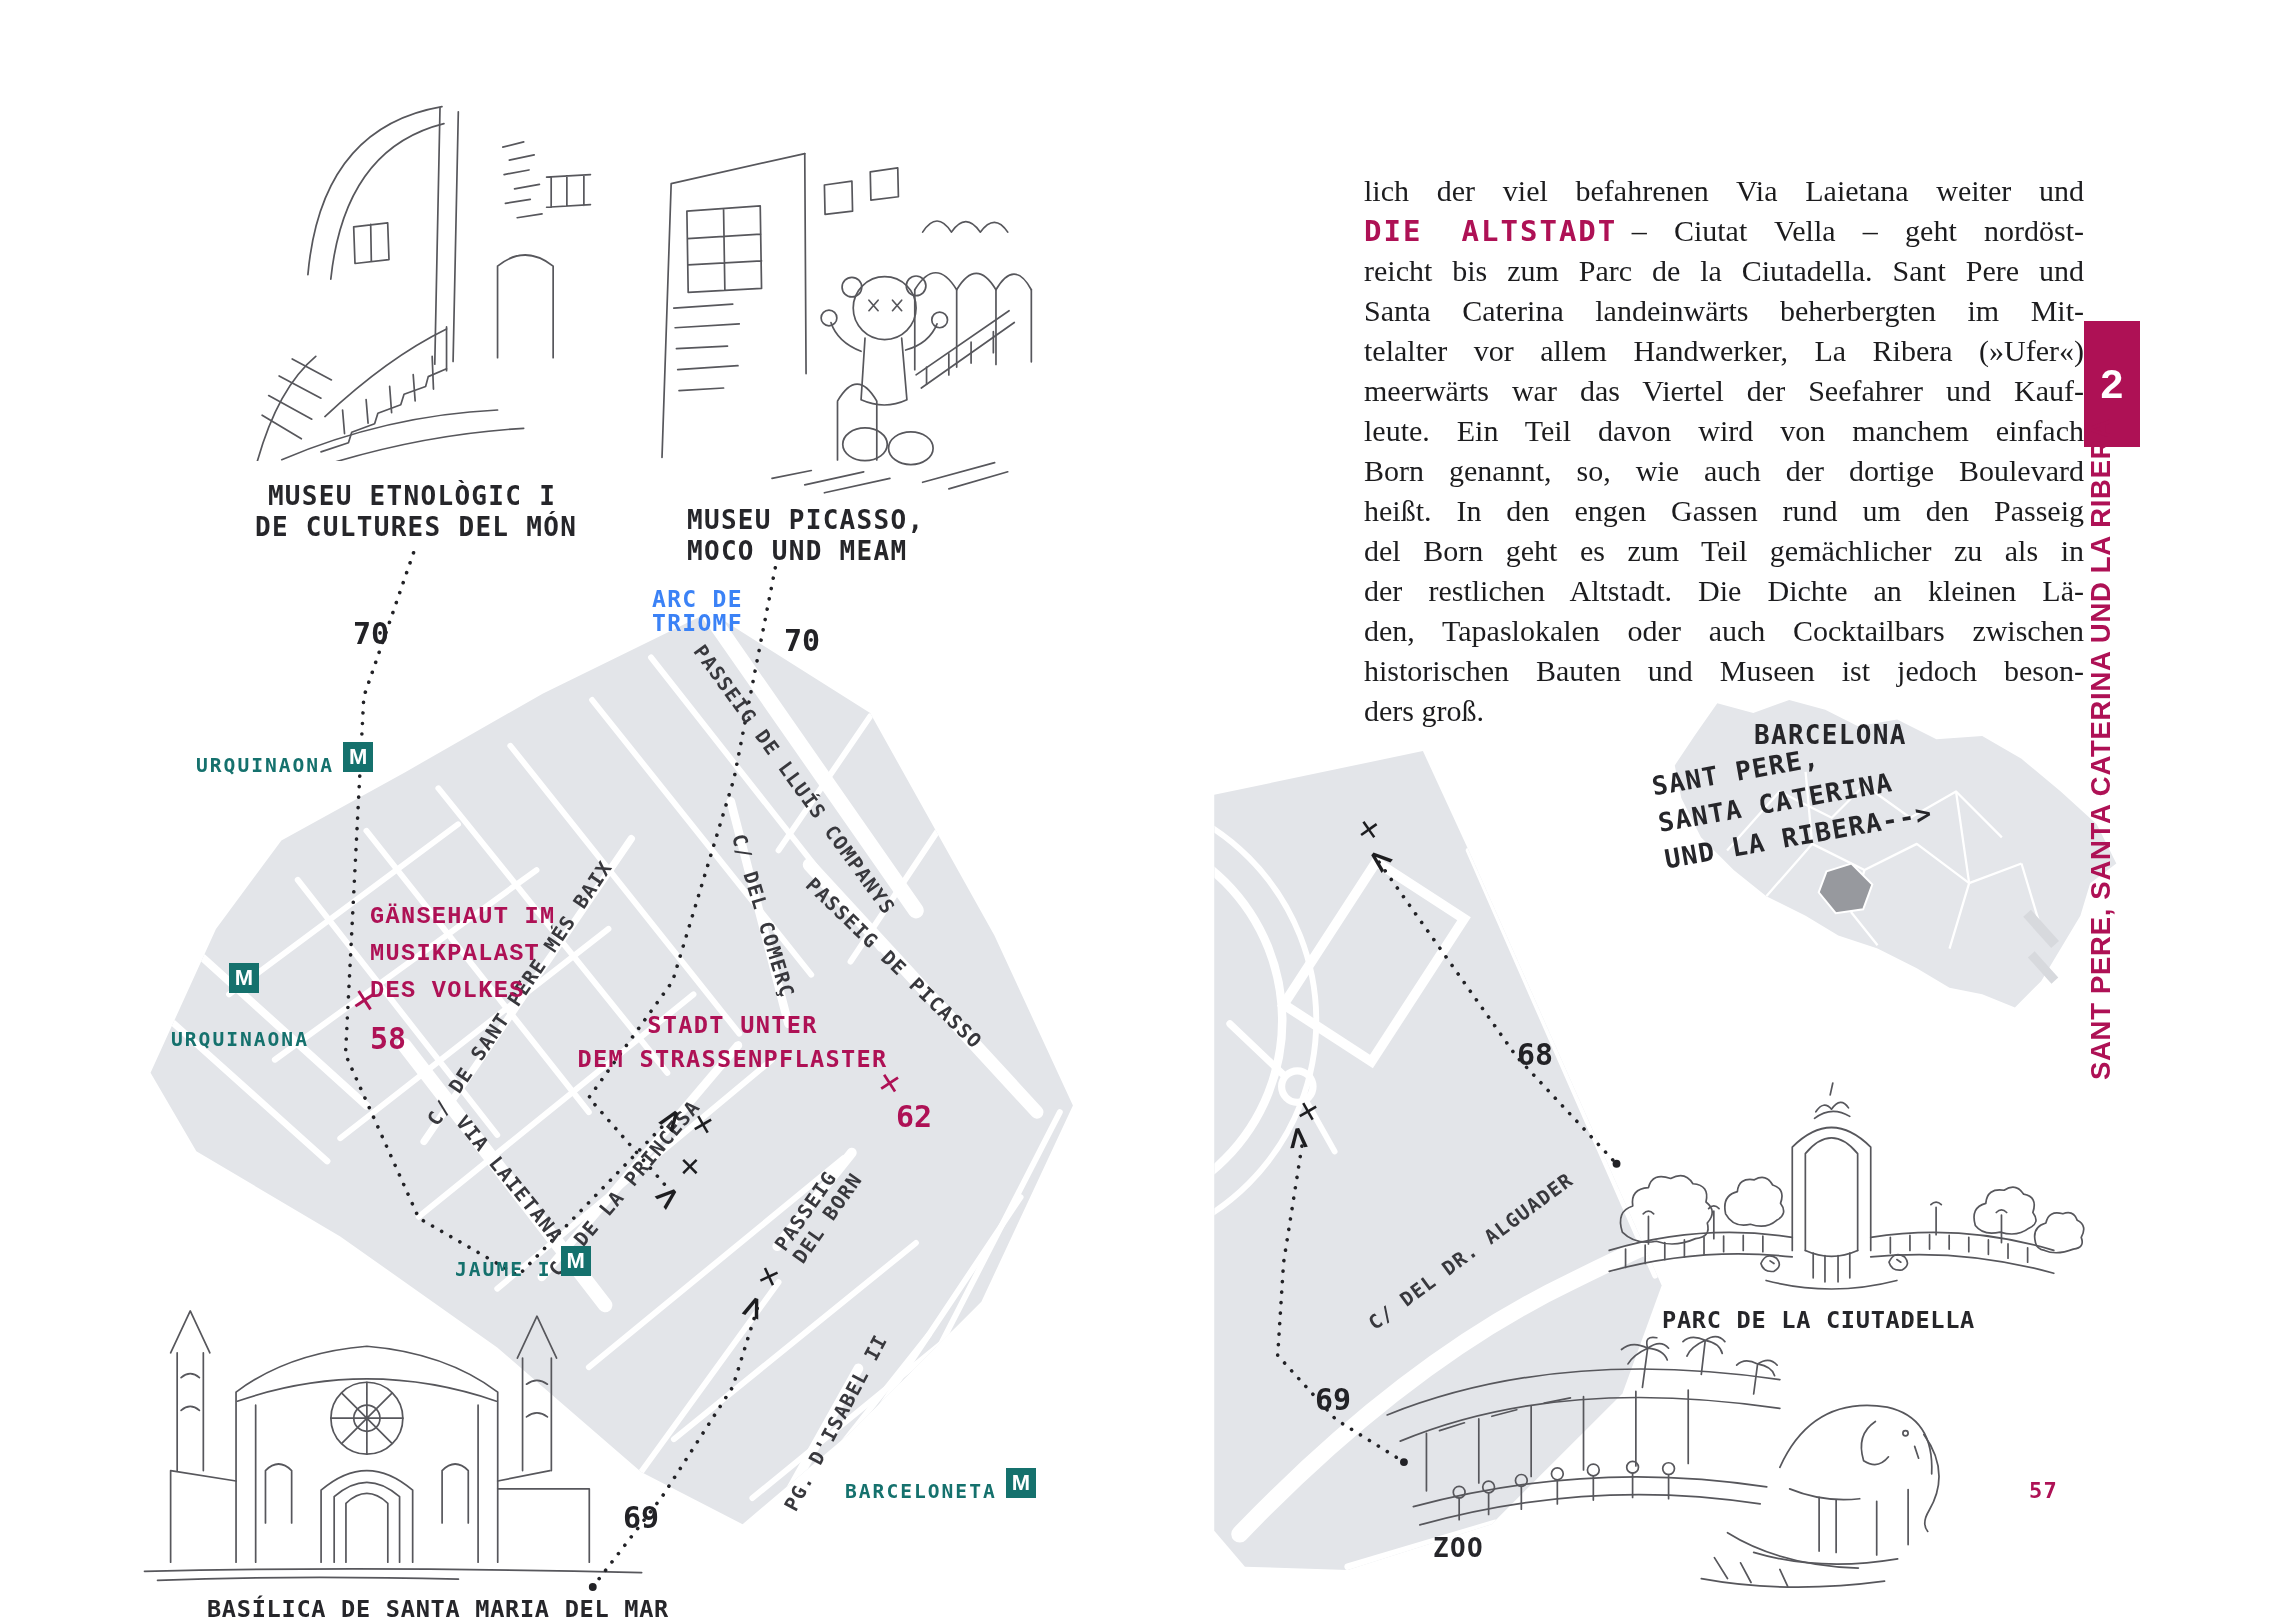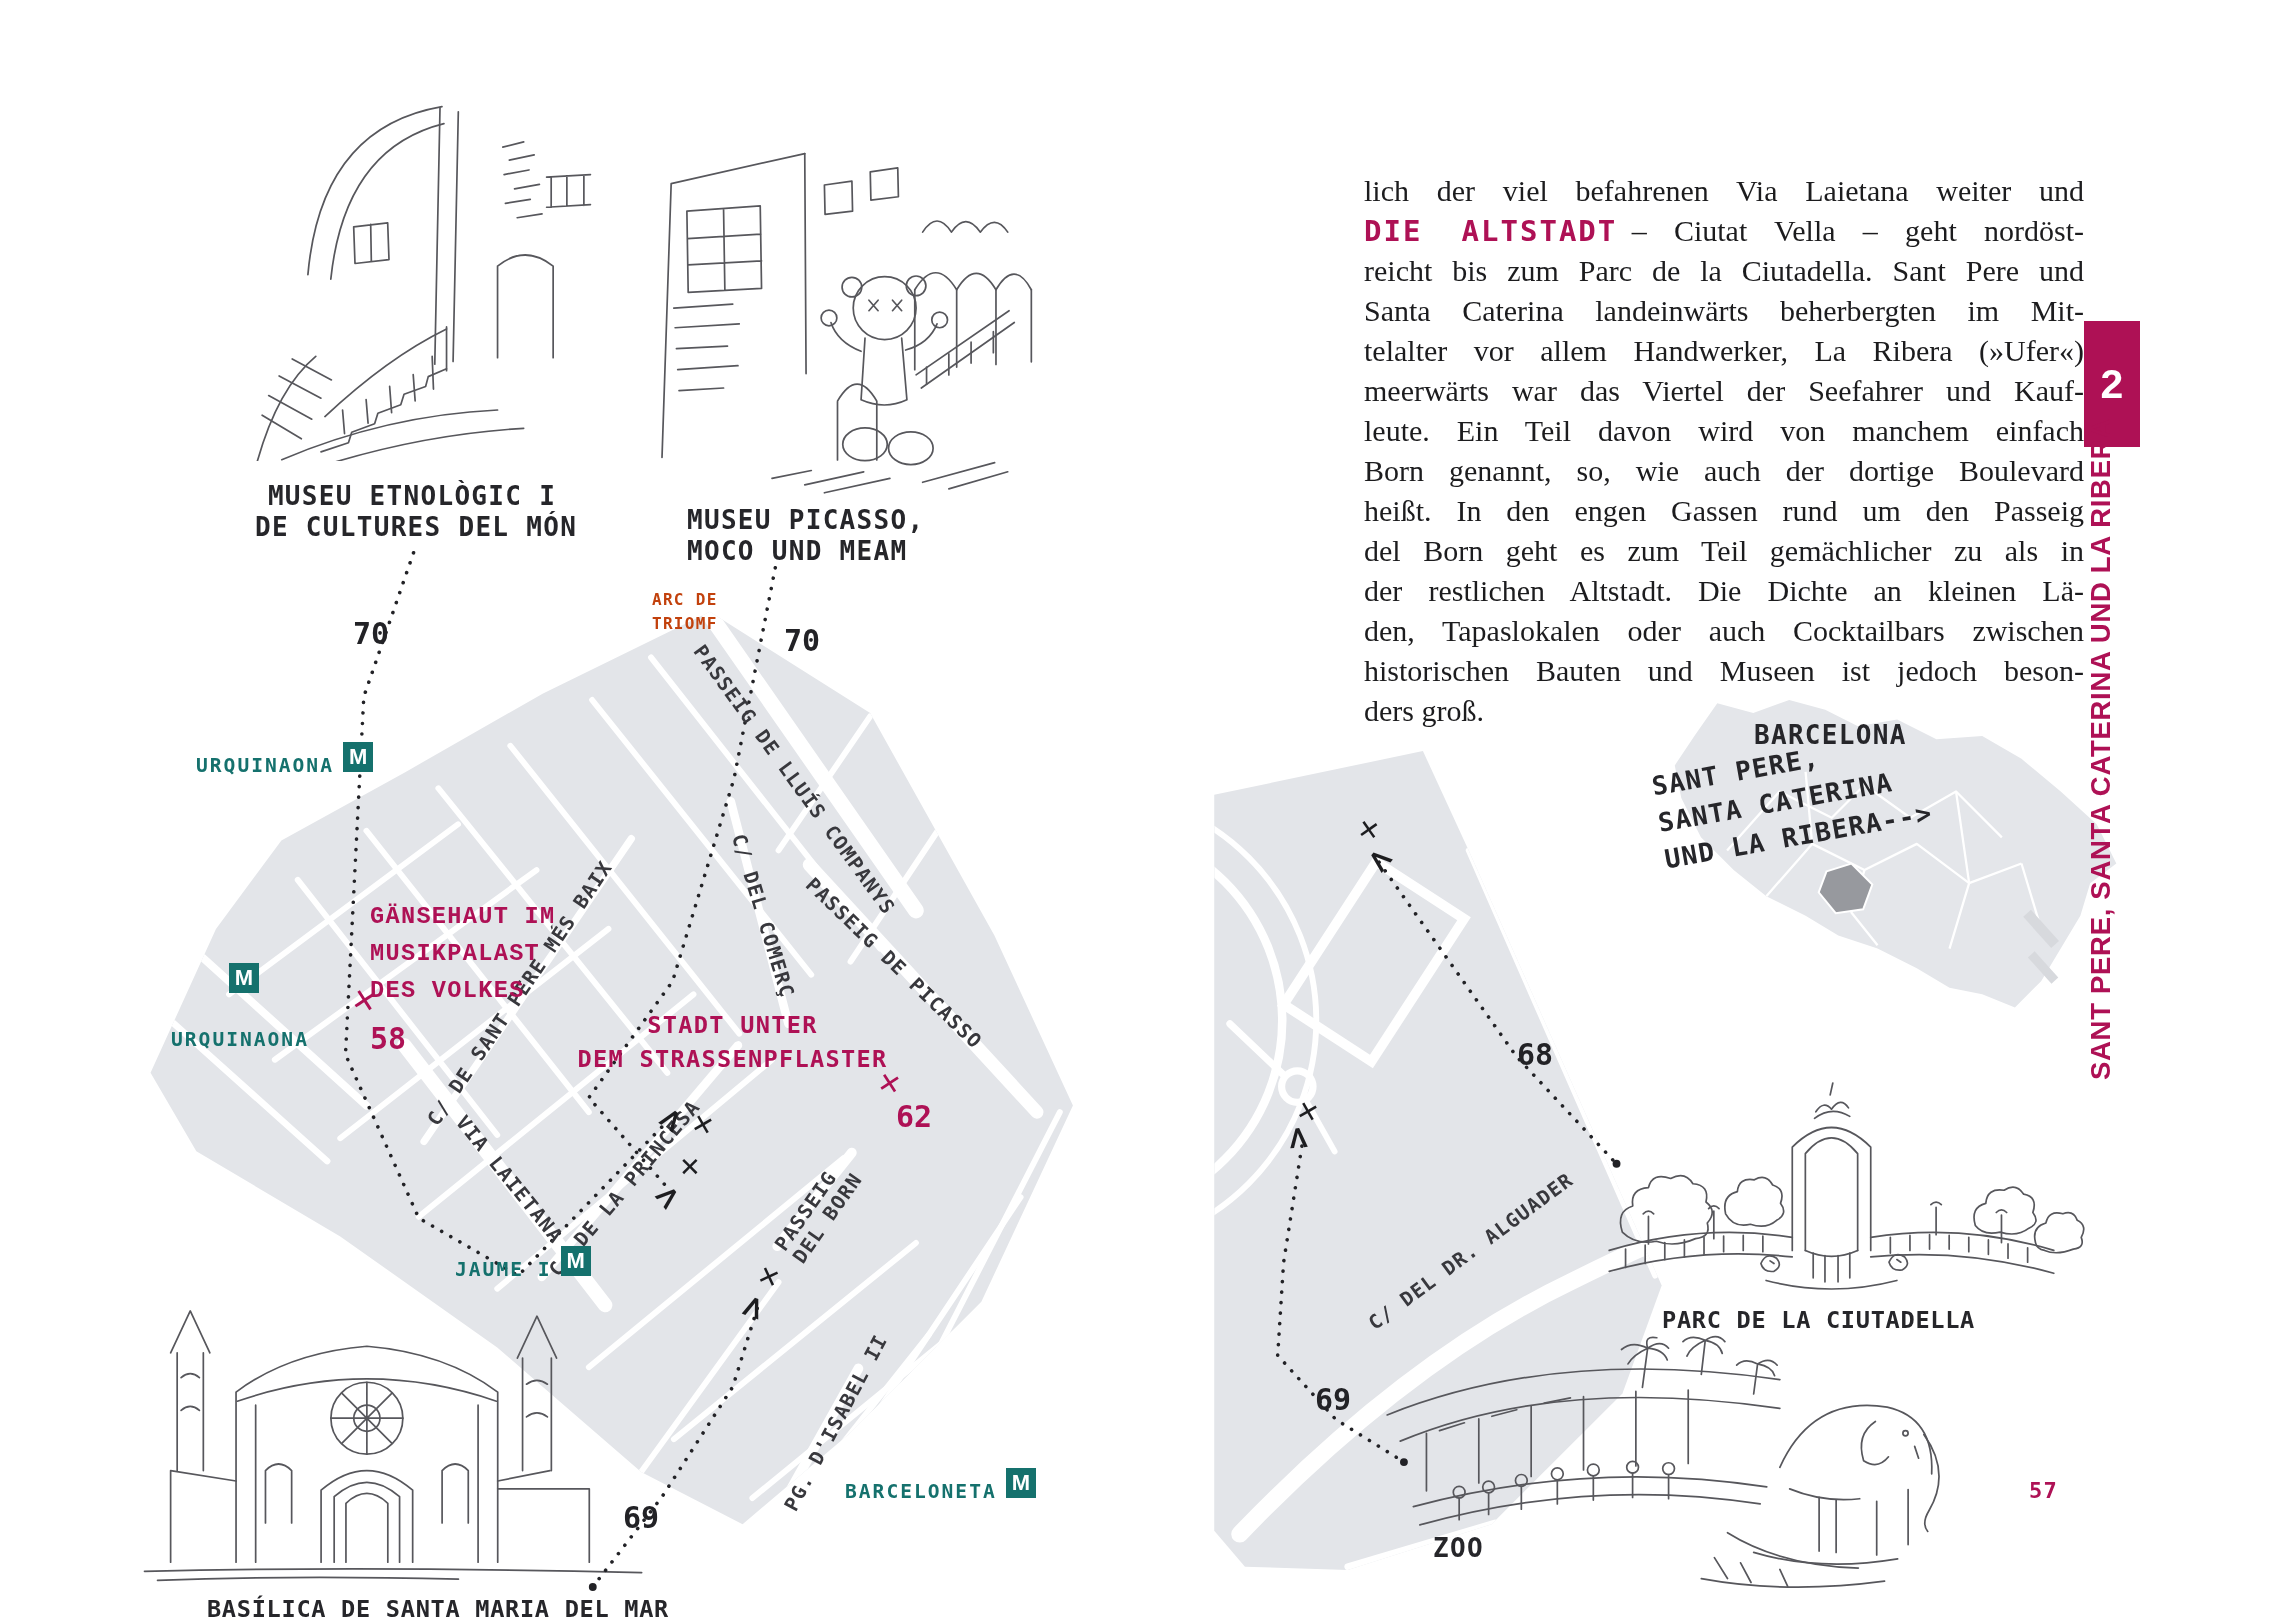--- a/index.html
+++ b/index.html
@@ -274,21 +274,21 @@
     <div>DE CULTURES DEL MÓN</div>
   </div>
   <div class="abs num" style="left:353px;top:616px;">70</div>
 
   <div class="abs cap" style="left:687px;top:505px;width:216px;">
     <div>MUSEU PICASSO,</div>
     <div>MOCO UND MEAM</div>
   </div>
   <div class="abs num" style="left:784px;top:623px;">70</div>
 
-  <div class="abs" style="left:652px;top:588px;font-weight:bold;font-size:16px;line-height:23.6px;letter-spacing:1.3px;color:#c2410c;">
+  <div class="abs" style="left:652px;top:588px;font-weight:bold;font-size:23px;line-height:23.6px;letter-spacing:1.3px;color:#3b82f6;">
     <div>ARC DE</div>
     <div>TRIOMF</div>
   </div>
 
   <div class="abs street" style="left:698px;top:636px;transform:rotate(54deg);">PASSEIG DE LLUÍS COMPANYS</div>
   <div class="abs street" style="left:432px;top:1112px;transform:rotate(-56deg);">C/ DE SANT PERE MÉS BAIX</div>
   <div class="abs street" style="left:738px;top:823px;transform:rotate(73deg);">C/ DEL COMERÇ</div>
   <div class="abs street" style="left:809px;top:870px;transform:rotate(44deg);">PASSEIG DE PICASSO</div>
   <div class="abs street" style="left:460px;top:1107px;transform:rotate(51deg);">VIA LAIETANA</div>
   <div class="abs street" style="left:553px;top:1262px;transform:rotate(-50deg);">C/ DE LA PRINCESA</div>

